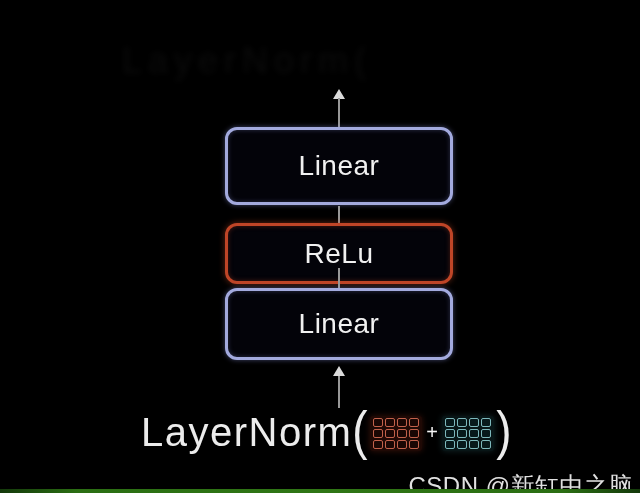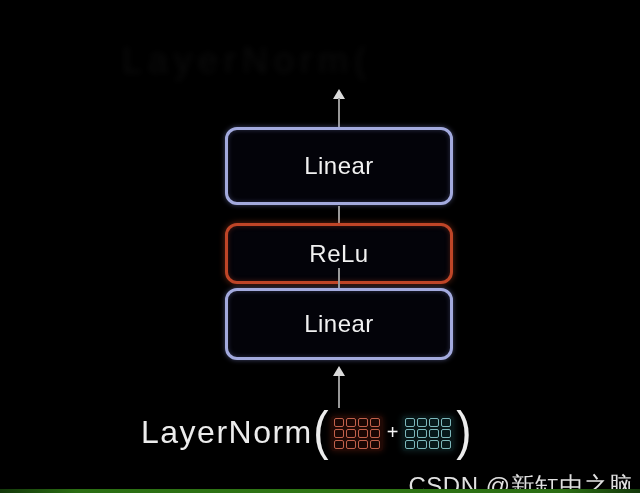--- a/index.html
+++ b/index.html
@@ -62,38 +62,38 @@
   .box.red {
     border: 3px solid #bf4527;
     box-shadow: 0 0 6px rgba(200,75,40,0.50), inset 0 0 5px rgba(200,75,40,0.35);
   }
   #box-linear-top    { top: 127px; height: 78px; }
   #box-relu          { top: 223px; height: 61px; }
   #box-linear-bottom { top: 288px; height: 72px; }
 
   .boxlabel {
     color: #f1f1f1;
-    font-size: 24px;
+    font-size: 28px;
     font-weight: 500;
     letter-spacing: 0.5px;
   }
 
   
   .formula {
     position: absolute;
     left: 141px;
     top: 404px;
     height: 56px;
     display: flex;
     align-items: center;
     white-space: nowrap;
   }
   .fn {
     color: #ececec;
-    font-size: 32px;
+    font-size: 40px;
     letter-spacing: 1.5px;
     line-height: 1;
   }
   .paren {
     color: #ececec;
     font-size: 54px;
     font-weight: 300;
     line-height: 1;
     transform: scaleX(0.85);
     margin: 0 -1px;

